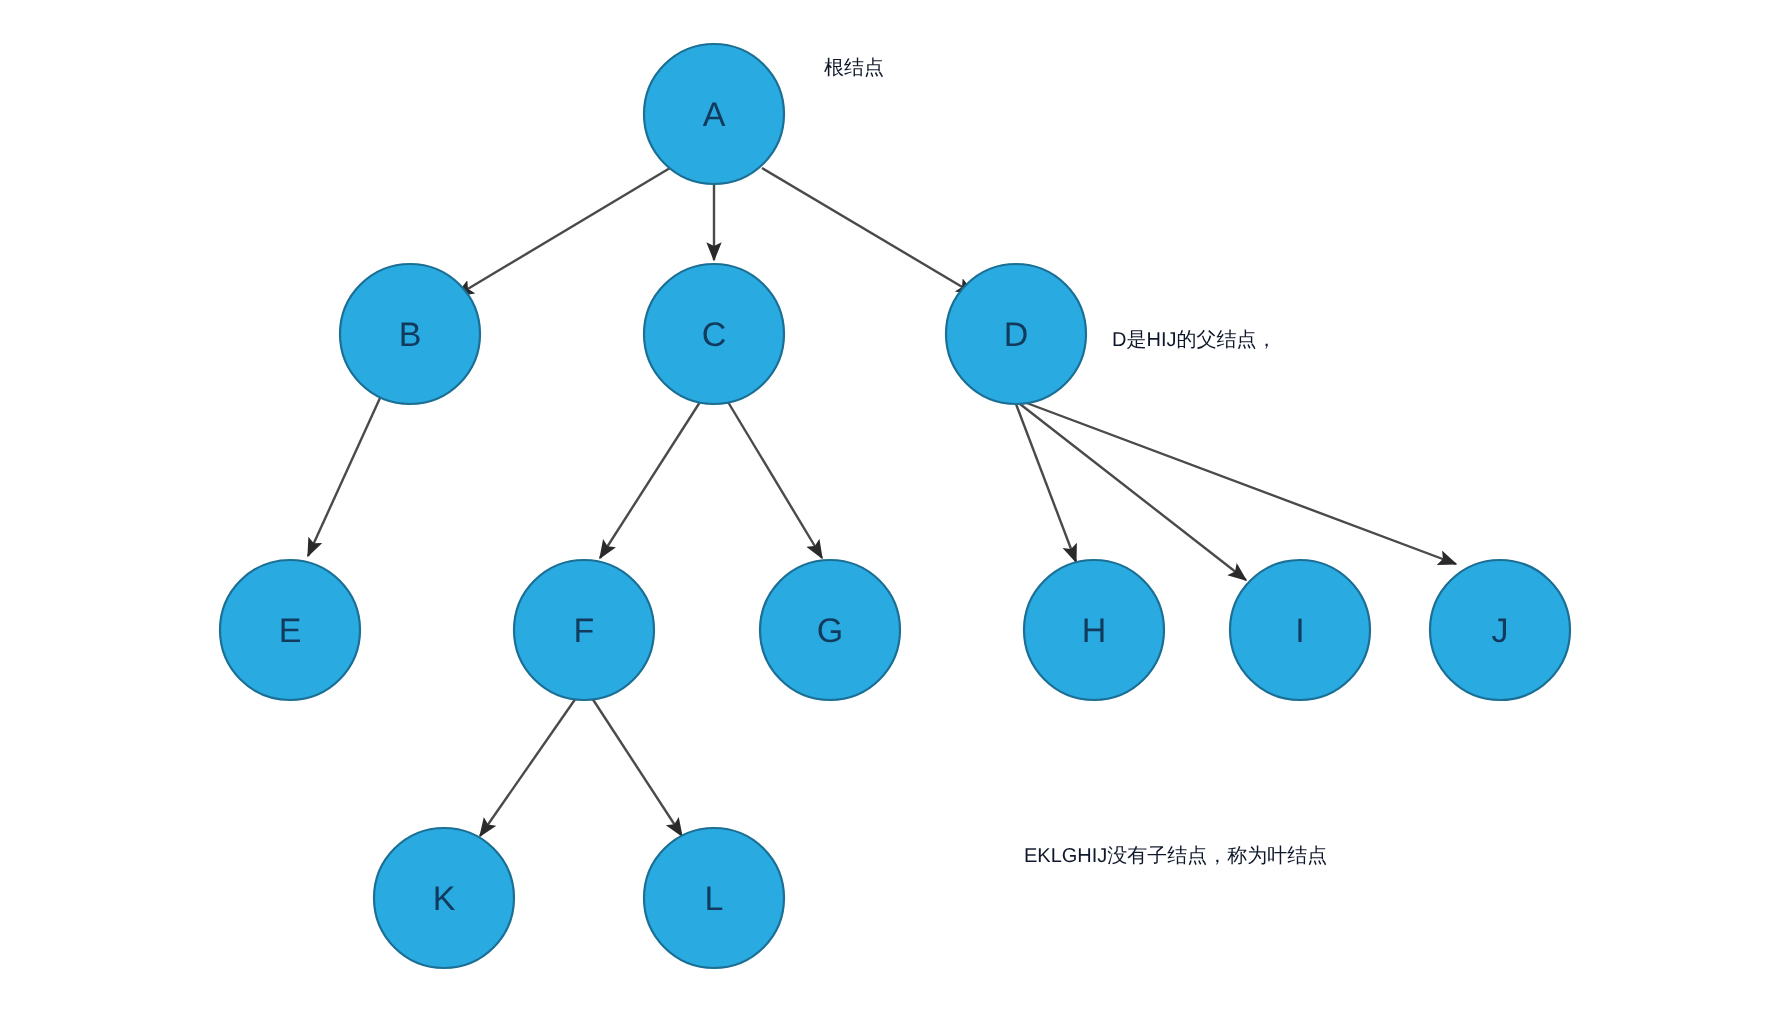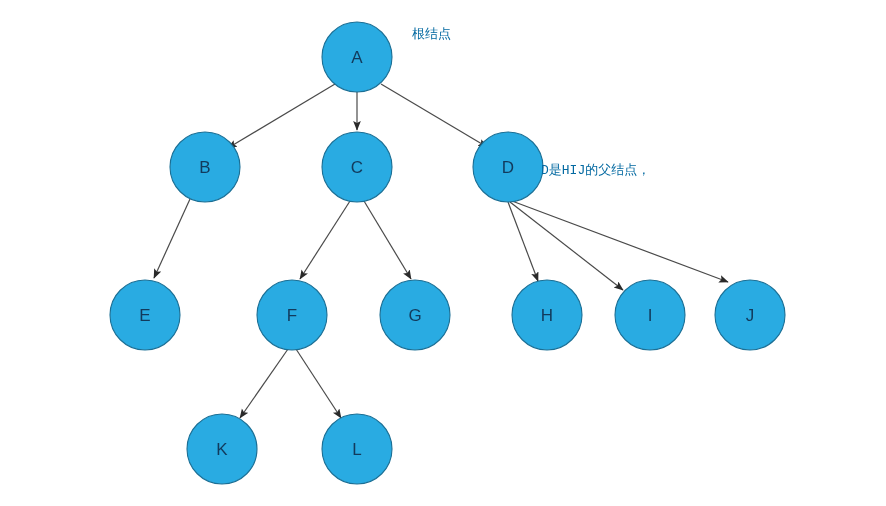--- a/index.html
+++ b/index.html
@@ -43,32 +43,32 @@
     dominant-baseline: central;
     paint-order: stroke;
   }
   .edge-line {
     stroke: #4a4a4a;
     stroke-width: 1.2;
     fill: none;
   }
   .annotation {
     position: absolute;
-    color: #0369a1;
-    font-family: Liberation Mono, monospace;
-    font-size: 13px;
+    color: #0f172a;
+    font-family: Liberation Sans, sans-serif;
+    font-size: 10px;
     line-height: 21px;
     white-space: pre;
   }
   #ann-root {
     left: 412px;
     top: 24px;
   }
   #ann-parent {
-    left: 541px;
+    left: 556px;
     top: 118px;
     text-align: left;
   }
   #ann-leaf {
     left: 512px;
     top: 418px;
   }
 </style>
 </head>
 <body>
@@ -146,14 +146,15 @@
         </g>
       </g>
   </svg>
 
   <div class="annotation" id="ann-root">根结点</div>
 
   <div class="annotation" id="ann-parent">
     <div>D是HIJ的父结点，</div>
   </div>
 
+  <div class="annotation" id="ann-leaf">EKLGHIJ没有子结点，称为叶结点</div>
 
 </div>
 
 </body></html>

